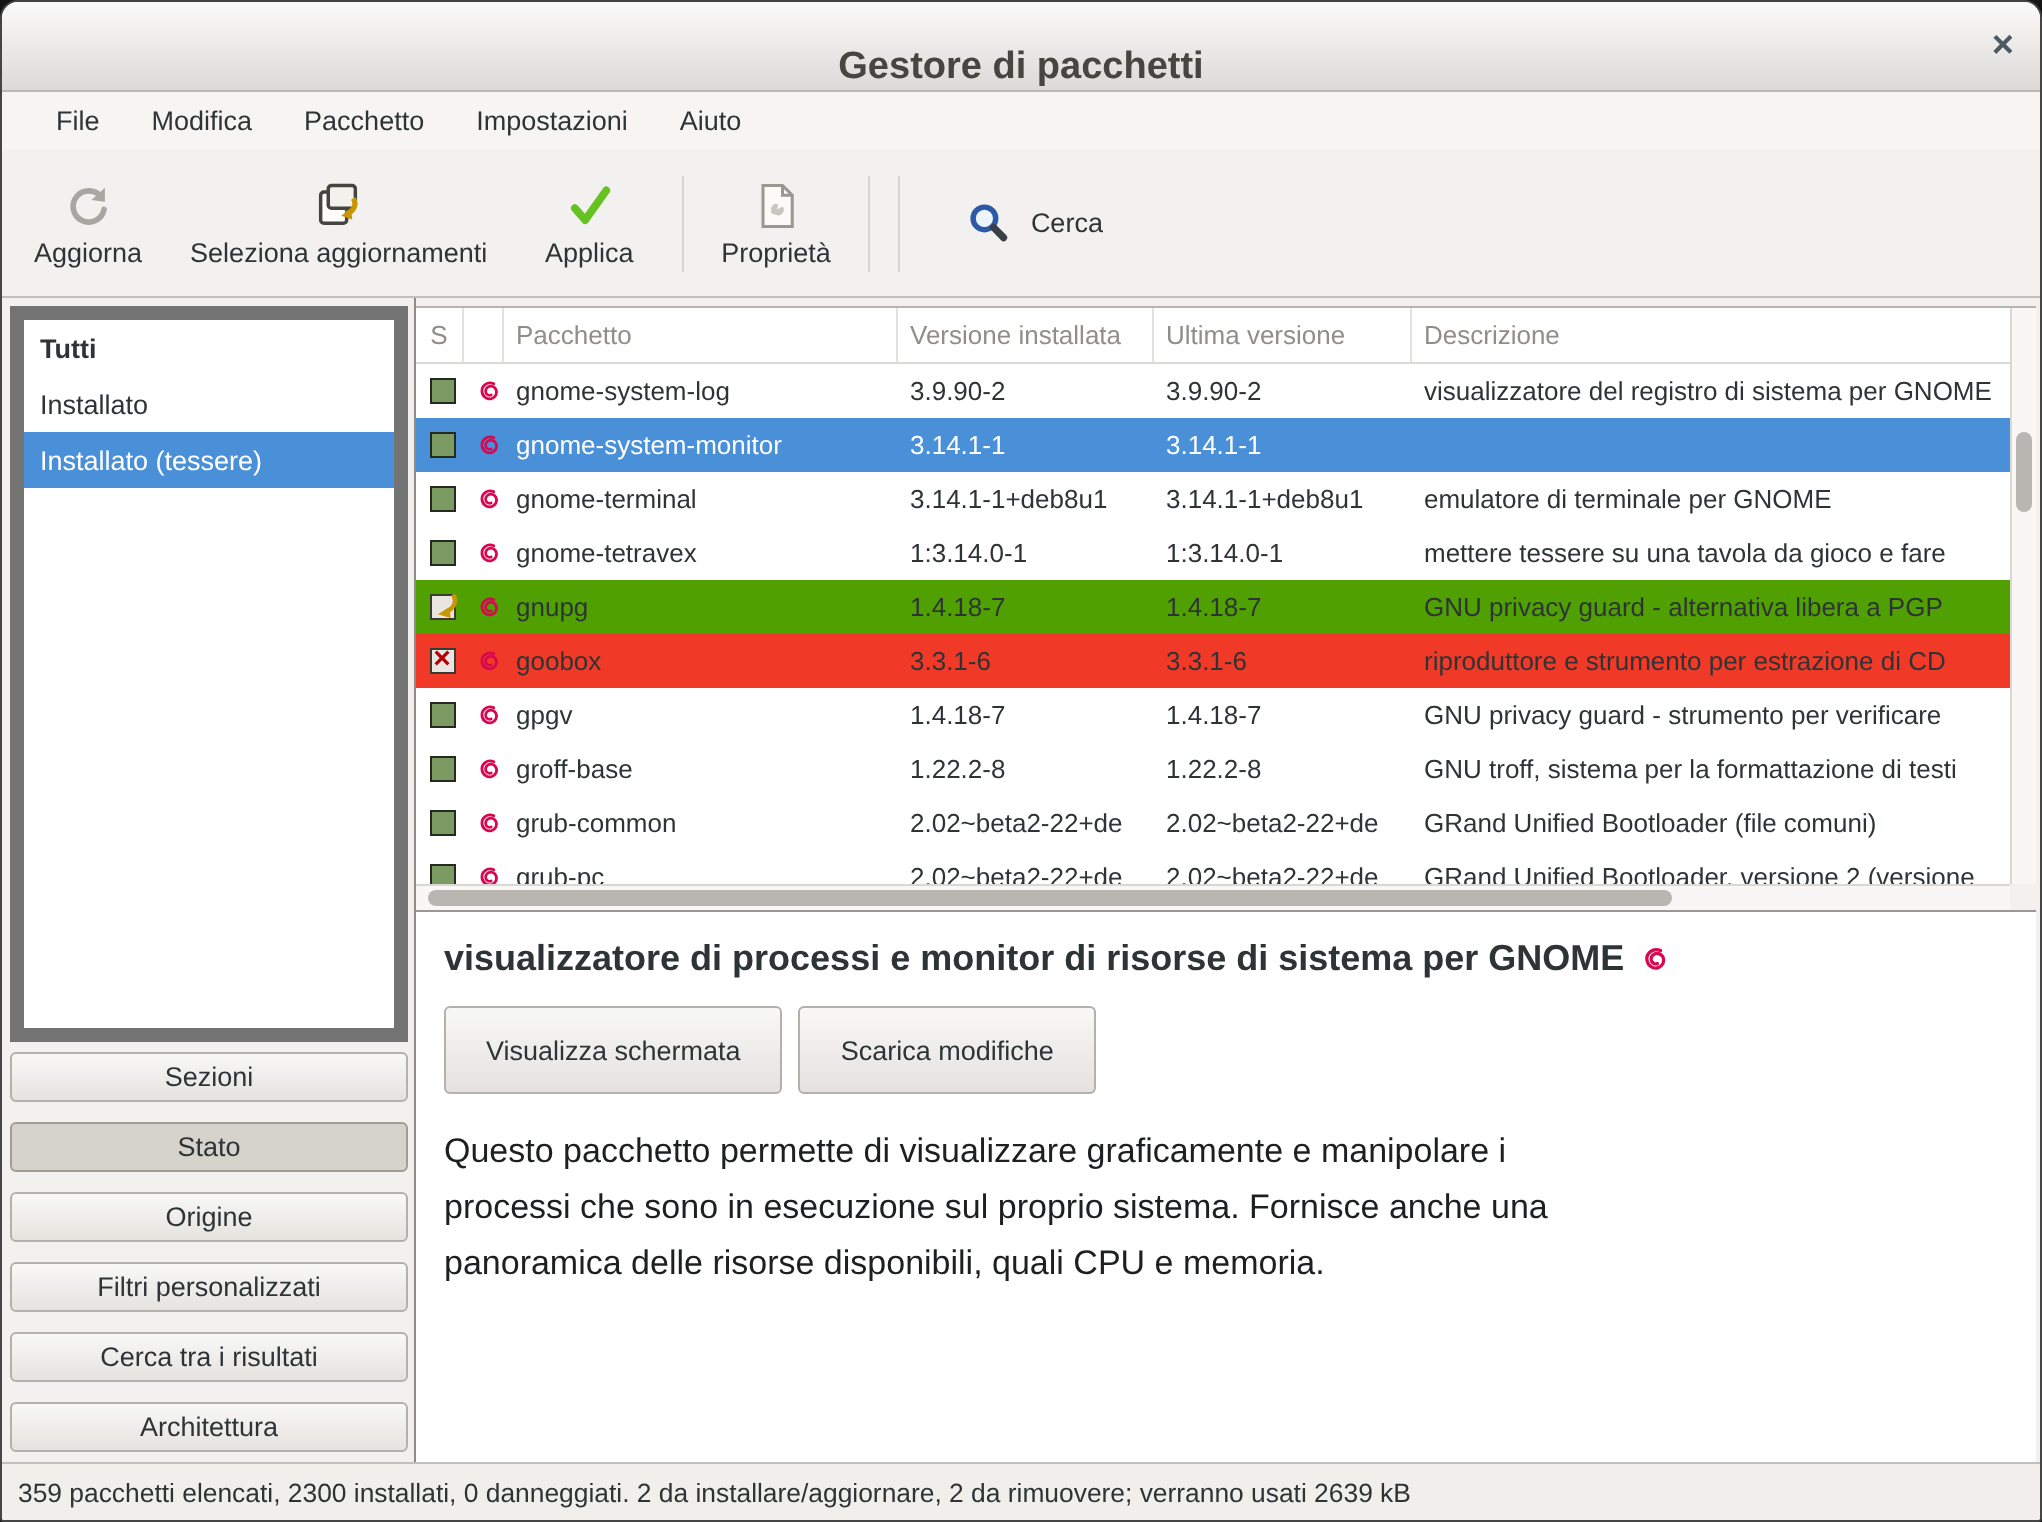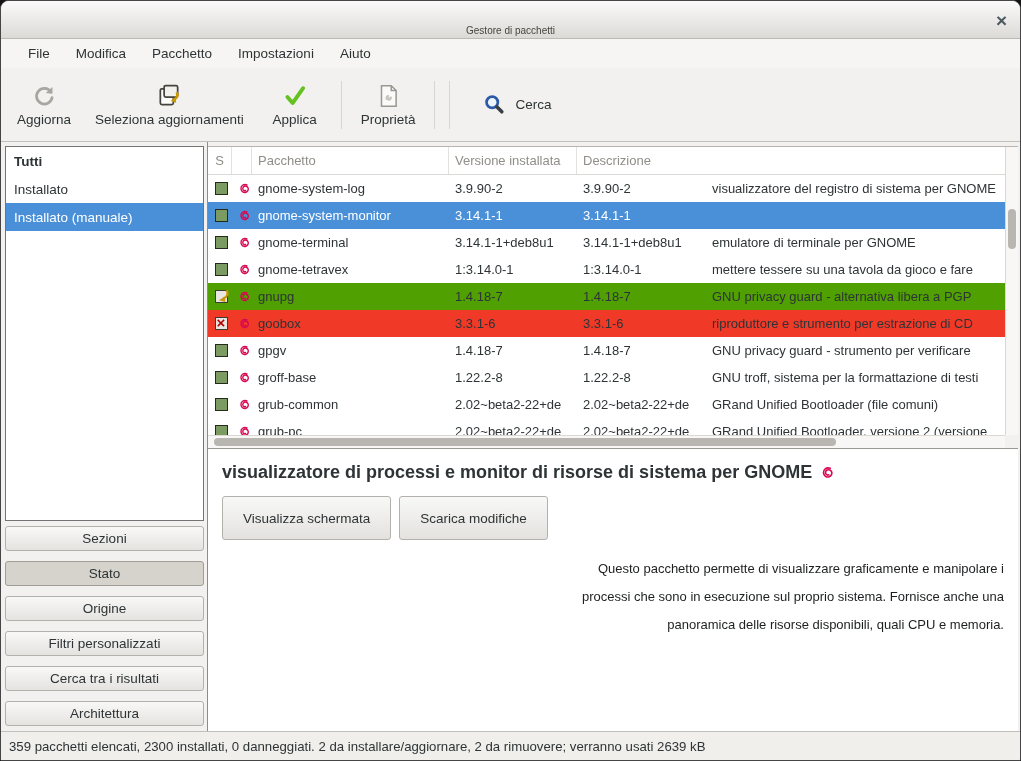--- a/index.html
+++ b/index.html
@@ -5,38 +5,38 @@
   html,body{margin:0;padding:0;background:#151515;width:1021px;height:761px;overflow:hidden;}
   *{box-sizing:border-box;}
   .window{
     width:1021px;height:761px;display:flex;flex-direction:column;
     border:1px solid #454545;border-radius:9px 9px 2px 2px;overflow:hidden;
     background:#f2f1ef;font-family:"Liberation Sans",sans-serif;font-size:13px;color:#2e3436;
   }
   
   .titlebar{flex:0 0 38px;background:linear-gradient(#fbfafa,#dcdad7);border-bottom:1px solid #bcb8b3;
     display:flex;align-items:center;justify-content:center;position:relative;}
-  .title-text{font-weight:normal;font-size:10px;color:#47453f;margin-top:22px;}
+  .title-text{font-weight:bold;font-size:19px;color:#47453f;margin-top:22px;}
   .close-btn{position:absolute;right:13px;top:50%;transform:translateY(-50%);
     color:#4d5961;font-size:19px;font-weight:bold;line-height:1;}
   
   .menubar{flex:0 0 29px;background:#f6f5f3;display:flex;align-items:stretch;padding-left:14px;}
   .menu-item{display:flex;align-items:center;padding:0 13px;font-size:13.5px;}
   
   .toolbar{flex:0 0 74px;background:#f2f1ef;border-bottom:1px solid #c2beb9;display:flex;align-items:center;padding:0 4px;}
   .tool-btn{display:flex;flex-direction:column;align-items:center;justify-content:center;gap:2px;padding:5px 12px;min-width:78px;}
   .ticon{height:28px;display:flex;align-items:center;justify-content:center;}
   .tool-label{font-size:13.5px;}
   .tsep{width:1px;height:48px;background:#d9d6d1;margin:0 7px;flex:0 0 auto;}
   .search-btn{display:flex;flex-direction:row;align-items:center;gap:9px;padding:8px 14px;margin-left:12px;}
   
   .main{flex:1;display:flex;min-height:0;}
   .left-panel{flex:0 0 207px;border-right:1px solid #8f8c87;background:#f2f1ef;
     display:flex;flex-direction:column;padding:4px 3px 5px 4px;}
-  .filter-list{flex:1;background:#ffffff;border:1px solid #737373;overflow:hidden;margin-bottom:5px;text-align:right;}
+  .filter-list{flex:1;background:#ffffff;border:7px solid #737373;overflow:hidden;margin-bottom:5px;text-align:right;}
   .filter-item{height:28px;display:flex;align-items:center;padding-left:8px;font-size:13.5px;}
   .filter-item.bold{font-weight:bold;}
   .filter-item.selected{background:var(--sel,#4a90d9);color:#ffffff;}
   .cat-buttons{display:flex;flex-direction:column;gap:10px;}
   .cat-btn{height:25px;border:1px solid #b4b0ab;border-radius:3px;
     background:linear-gradient(#f8f8f7,#e5e3e0);display:flex;align-items:center;justify-content:center;font-size:13.5px;}
   .cat-btn.pressed{background:#d6d2cc;border-color:#a19c95;}
   
   .right-panel{flex:1;display:flex;flex-direction:column;min-width:0;background:#f2f1ef;padding:4px 2px 0 0;}
   .table-area{flex:0 0 303px;position:relative;background:#ffffff;border-top:1px solid #b7b3ae;border-bottom:1px solid #9b9792;overflow:hidden;}
@@ -68,21 +68,21 @@
   .hscroll{position:absolute;left:0;right:13px;bottom:0;height:13px;background:#f8f7f5;border-top:1px solid #dbd8d4;}
   .hthumb{position:absolute;top:2px;bottom:2px;left:6px;width:78%;background:#b9b6b1;border-radius:5px;}
   .corner{position:absolute;right:0;bottom:0;width:13px;height:13px;background:#f2f1ef;}
   
   .details{flex:1;background:#ffffff;padding:10px 14px;overflow:hidden;}
   .details-title{display:flex;align-items:center;gap:8px;font-weight:bold;font-size:18px;margin:3px 0 13px;}
   .details-title .swirl{width:15px;height:15px;}
   .detail-buttons{display:flex;gap:8px;margin-bottom:15px;}
   .detail-btn{height:44px;padding:16px 20px;border:1px solid #b4b0ab;border-radius:3px;
     background:linear-gradient(#f8f8f7,#e4e2df);display:flex;align-items:center;font-size:13.5px;}
-  .details-para{font-size:13px;line-height:28px;color:#1d1f20;text-align:right;}
+  .details-para{font-size:17px;line-height:28px;color:#1d1f20;}
   
   .statusbar{flex:0 0 29px;background:#f0efec;border-top:1px solid #c2bfba;display:flex;align-items:center;padding-left:8px;font-size:13.2px;}
 </style>
 </head>
 <body>
 
 <div class="window">
 
   <div class="titlebar">
     <span class="title-text">Gestore di pacchetti</span>
@@ -149,41 +149,42 @@
       <span class="tool-label">Cerca</span>
     </div>
   </div>
 
   <div class="main">
 
     <div class="left-panel">
       <div class="filter-list">
           <div class="filter-item bold">Tutti</div>
           <div class="filter-item">Installato</div>
-          <div class="filter-item selected">Installato (manuale)</div>
+          <div class="filter-item selected">Installato (tessere)</div>
         </div>
       <div class="cat-buttons">
           <div class="cat-btn">Sezioni</div>
           <div class="cat-btn pressed">Stato</div>
           <div class="cat-btn">Origine</div>
           <div class="cat-btn">Filtri personalizzati</div>
           <div class="cat-btn">Cerca tra i risultati</div>
           <div class="cat-btn">Architettura</div>
         </div>
     </div>
 
     <div class="right-panel">
 
       <div class="table-area">
         <div class="table-scroll">
           <div class="thead">
             <div class="hcell c0">S</div>
             <div class="hcell c1"></div>
             <div class="hcell c2">Pacchetto</div>
             <div class="hcell c3">Versione installata</div>
+            <div class="hcell c4">Ultima versione</div>
             <div class="hcell c5">Descrizione</div>
           </div>
           <div id="tbody">
               <div class="trow state-installed">
                 <div class="cell c0">
                   <span class="chk chk-installed"></span>
                 </div>
                 <div class="cell c1">
                   <svg class="swirl" viewBox="0 0 24 24">
                     <path d="M16.5 5.3 C10.2 2.7 4.9 7.5 5.5 12.7 C6.1 17.5 10.7 20.3 14.7 18.9 C18.2 17.6 19.9 13.9 18.5 10.7 C17.3 8 14 6.8 11.5 8 C9.2 9.1 8.2 11.7 9.3 13.9 C10.2 15.6 12.3 16.4 14 15.7" fill="none" stroke="currentColor" stroke-width="2.6" stroke-linecap="round"></path>

